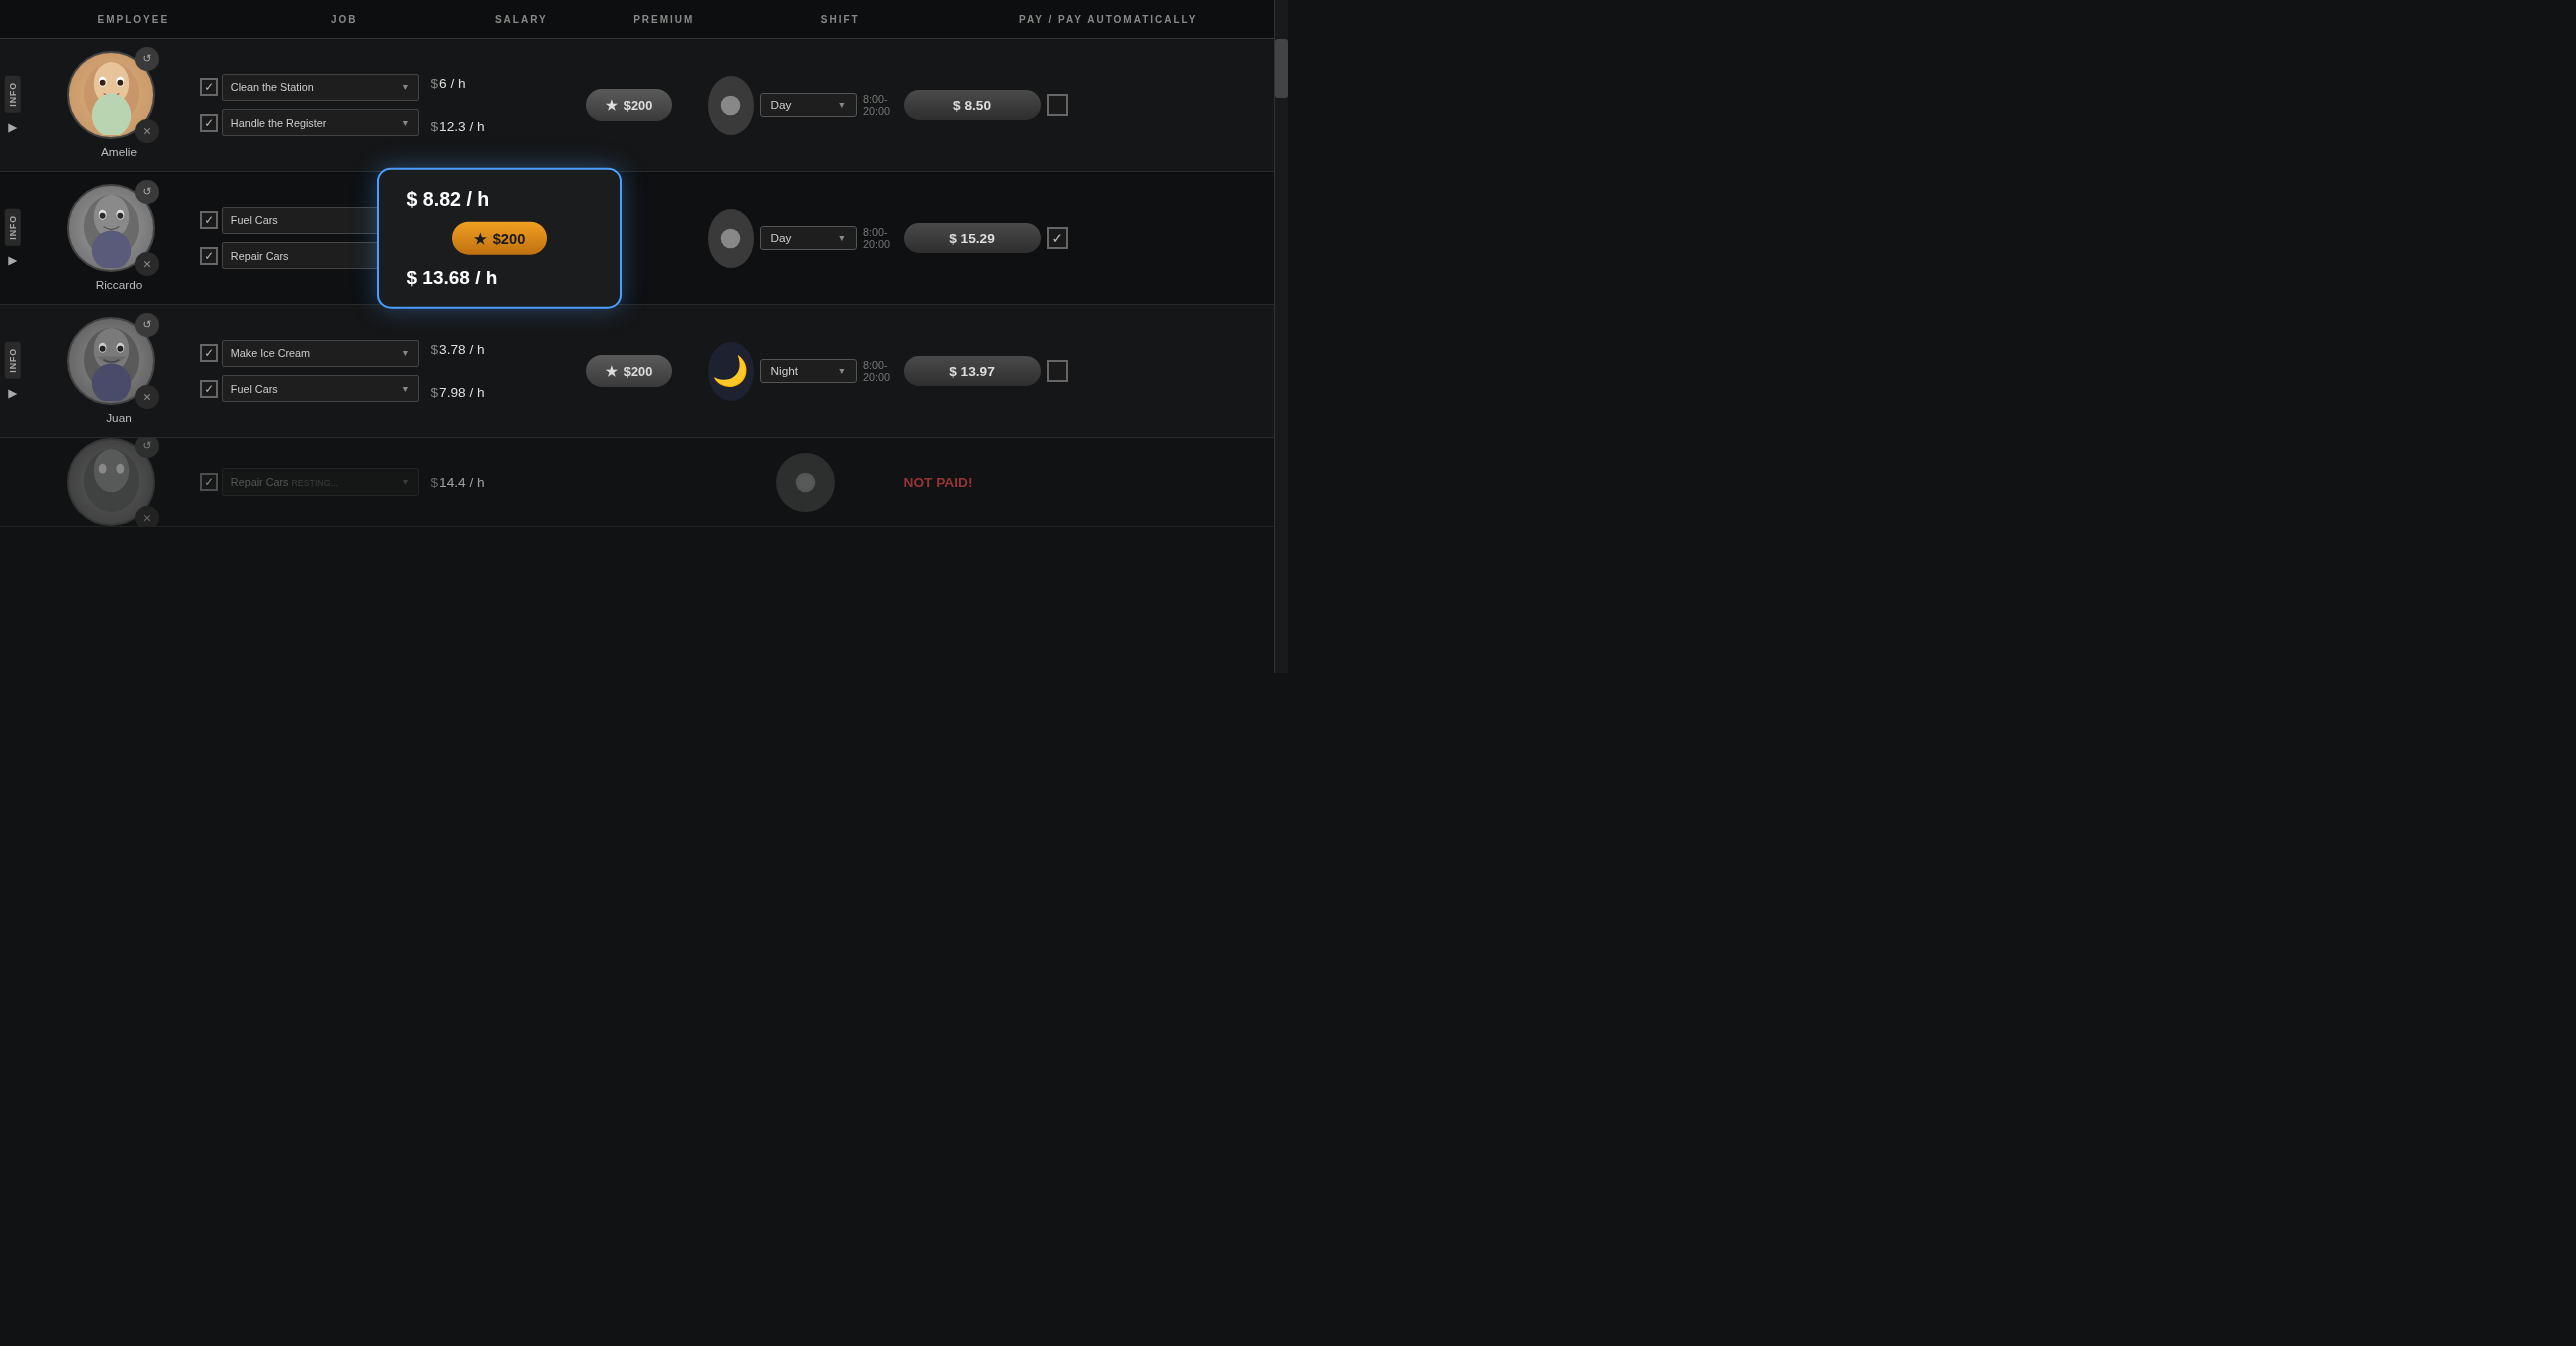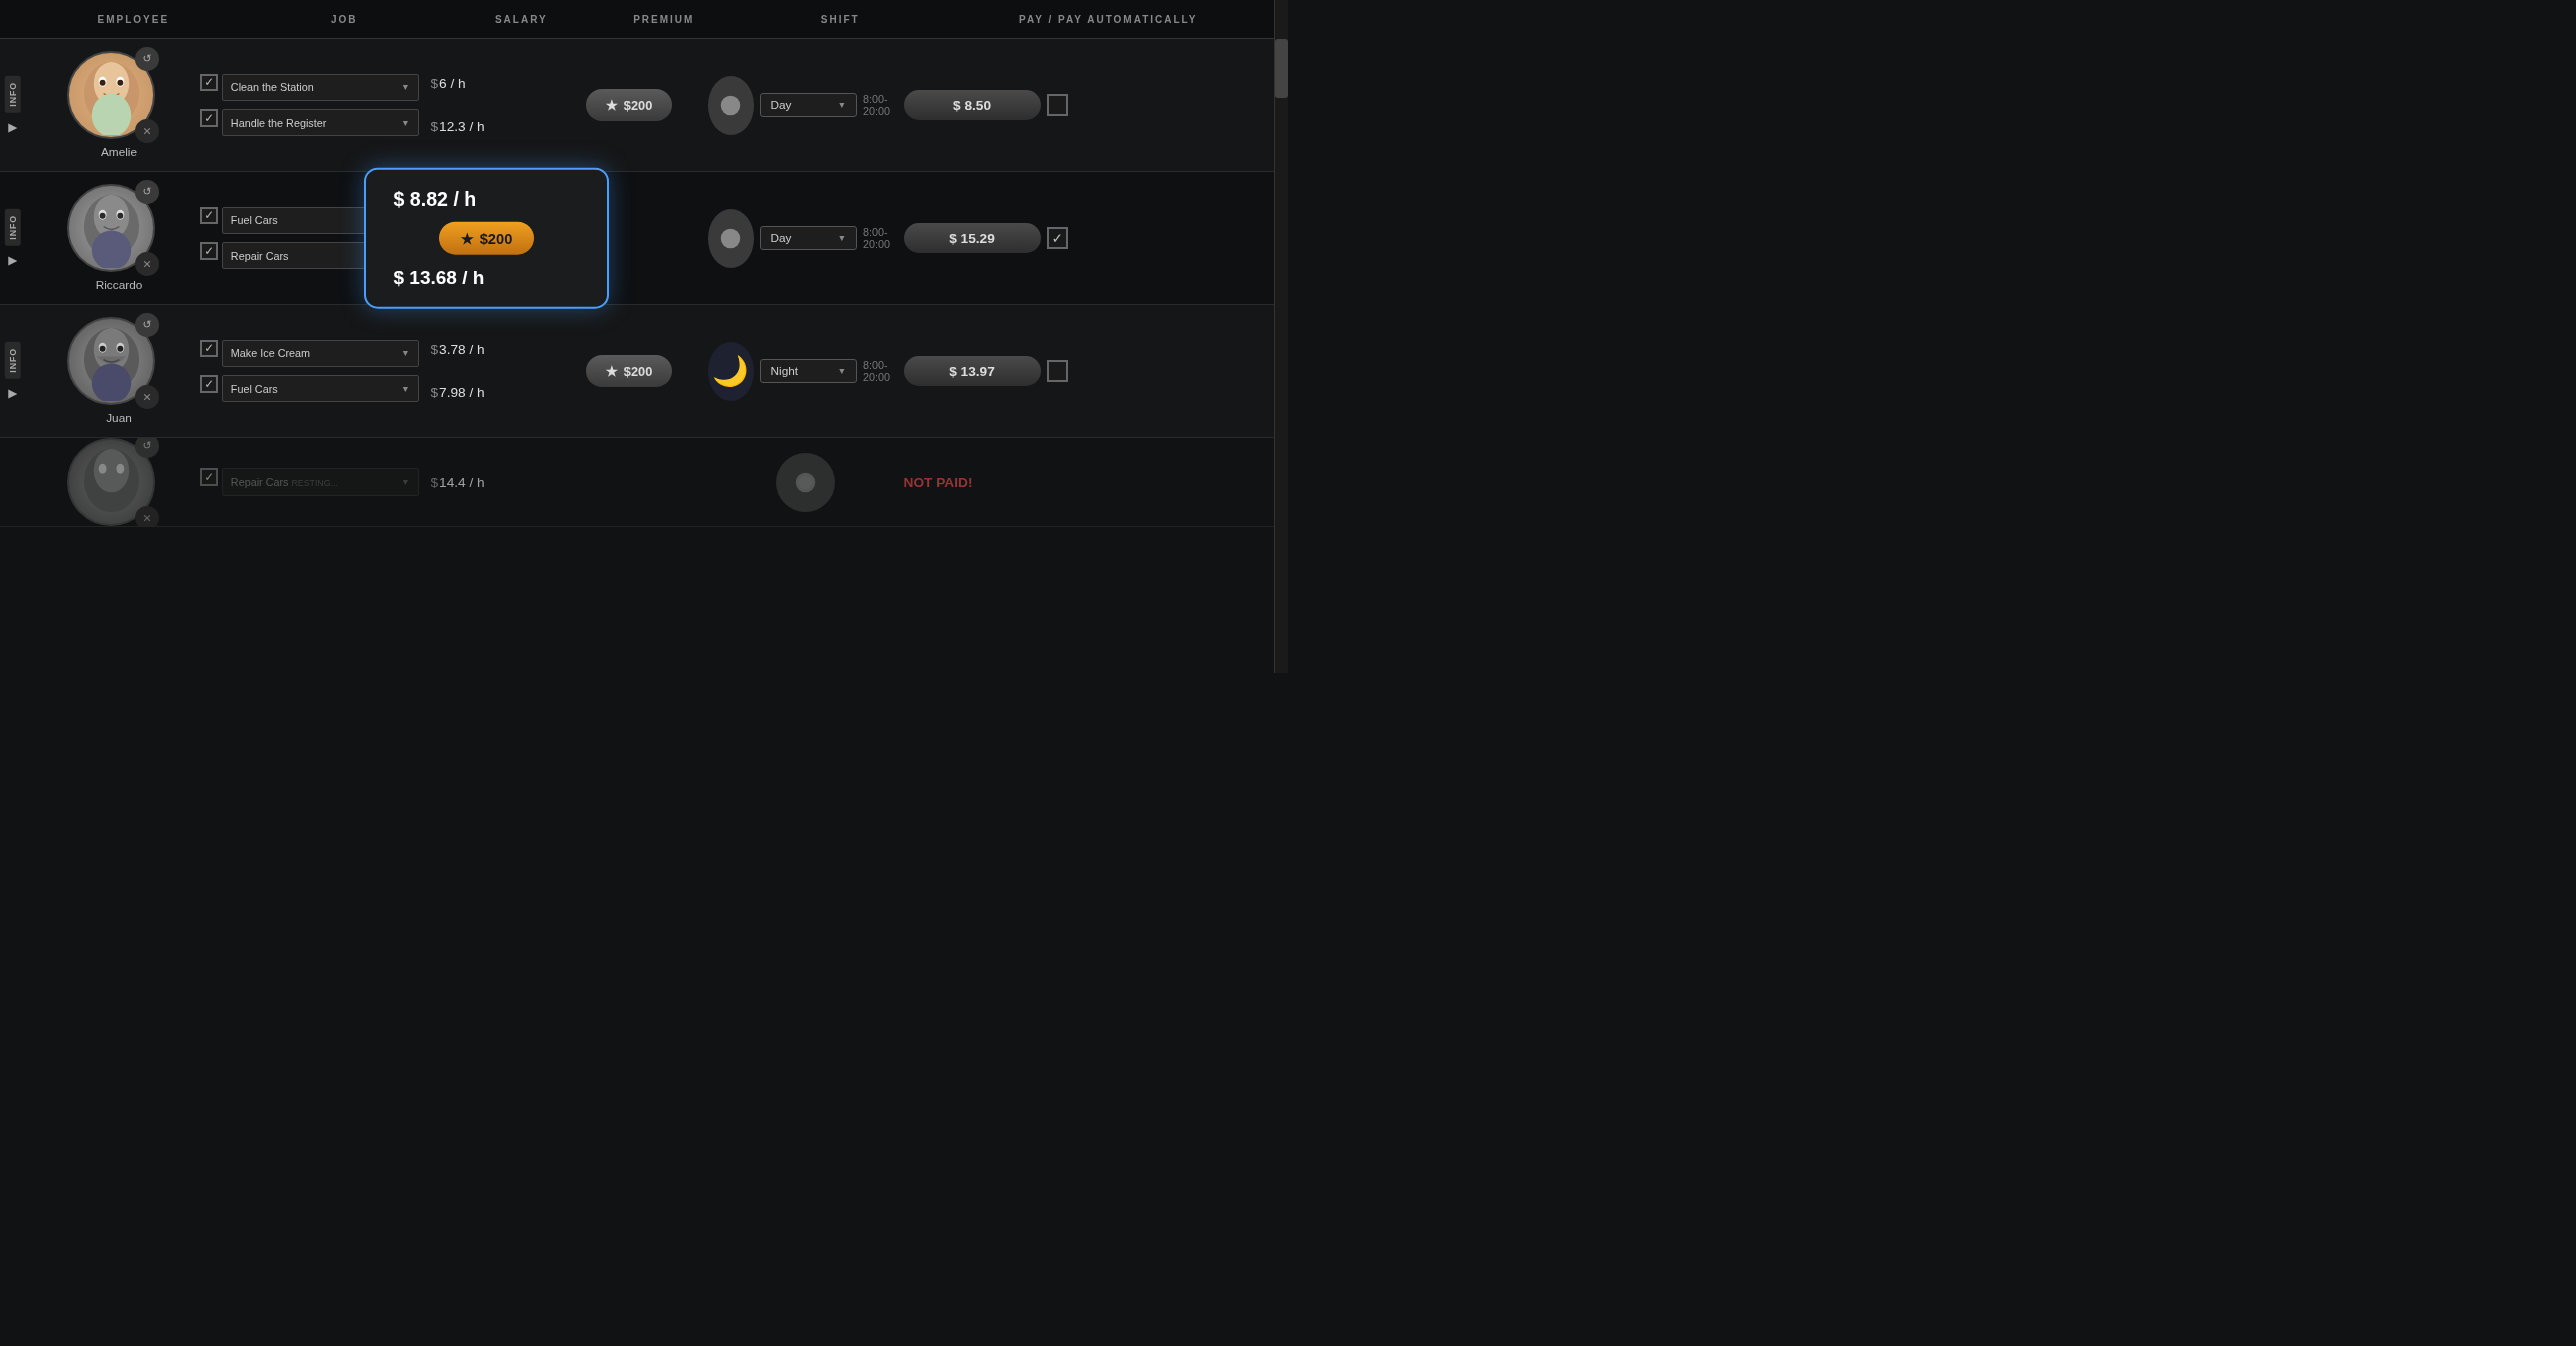--- a/index.html
+++ b/index.html
@@ -169,21 +169,21 @@
     
     .job-section {
       width: 226px;
       display: flex;
       flex-direction: column;
       gap: 7.9px;
       padding: 0 3.9px;
     }
     .job-row {
       display: flex;
-      align-items: flex-start;
+      align-items: center;
       gap: 3.9px;
     }
     .checkbox {
       width: 17.7px;
       height: 17.7px;
       border: 2px solid #666;
       background: #1a1a1a;
       display: flex;
       align-items: center;
       justify-content: center;
@@ -532,21 +532,21 @@
         <span class="dropdown-arrow">▼</span>
       </div>
       <div class="shift-time">8:00-20:00</div>
     </div>
 
     <div class="pay-section">
       <button class="pay-btn">$ 15.29</button>
       <div class="pay-checkbox checked"></div>
     </div>
 
-    <div style="position:absolute; top:50%; left:364px; transform:translateY(-50%); z-index:20;">
+    <div style="position:absolute; top:50%; left:377px; transform:translateY(-50%); z-index:20;">
       <div style="background:#1a1c1e; border:2.5px solid #4a9eff; border-radius:13.7px; padding:17.7px 27.5px; display:flex; flex-direction:column; align-items:flex-start; gap:11.8px; min-width:245px; box-shadow:0 0 24.5px rgba(74,158,255,0.35);">
         <div style="font-size:19.6px; color:#fff; font-weight:bold;">$ 8.82 / h</div>
         <div style="background:linear-gradient(180deg,#f0a020,#c07010); border-radius:19.6px; padding:7.9px 21.6px; color:#1a1a1a; font-size:14.7px; font-weight:bold; display:flex; align-items:center; gap:5.9px; align-self:center;">
           <span>★</span>
           <span>$200</span>
         </div>
         <div style="font-size:19px; color:#fff; font-weight:bold;">$ 13.68 / h</div>
       </div>
     </div>
   </div>

